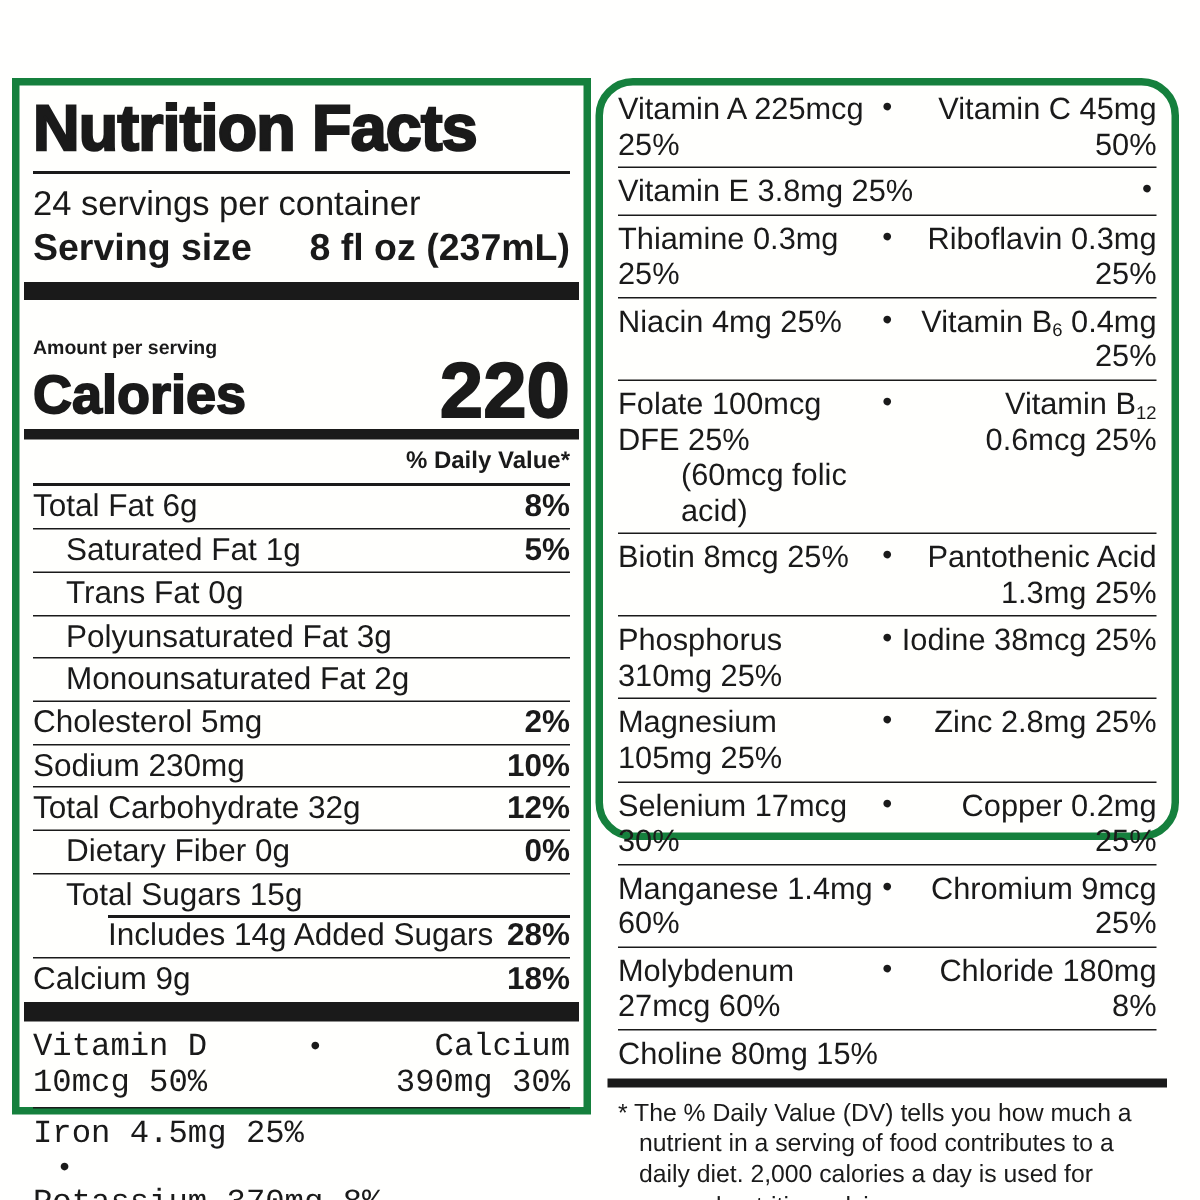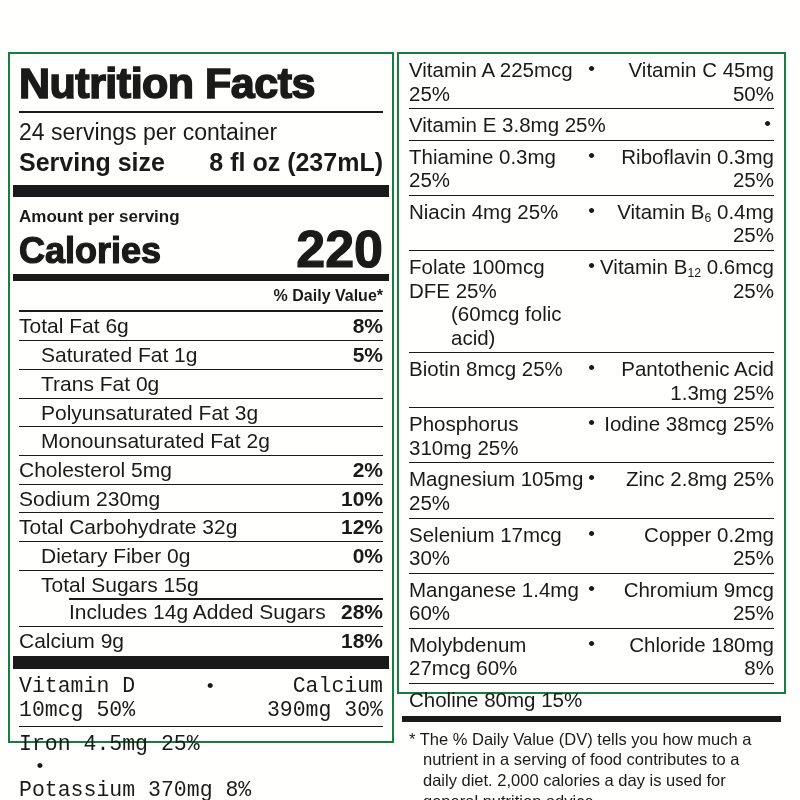--- a/index.html
+++ b/index.html
@@ -1,33 +1,33 @@
 <!DOCTYPE html>
 <html><head>
 <meta charset="utf-8">
 <style>
   * { margin:0; padding:0; box-sizing:border-box; }
   html,body { width:800px; height:800px; background:#ffffff; }
   body { font-family:"Liberation Sans", sans-serif; color:#1a1a1a; }
   .page { position:relative; width:800px; height:800px; background:#fffffe; }
 
-  .panel { position:absolute; border:2px solid #15803d; background:#fffffd; }
+  .panel { position:absolute; border:5px solid #15803d; background:#fffffd; }
   .panel-left  { left:8px;  top:52px; width:386px; height:691px; padding:0 9px; }
-  .panel-right { left:397px; top:52px; width:389px; height:642px; padding:0 10px; }
+  .panel-right { left:397px; top:52px; width:389px; height:508px; padding:0 10px;border-radius:25px; }
 
   
   .nf-title { font-size:43px; font-weight:bold; letter-spacing:-0.5px;
               -webkit-text-stroke:1.6px #1a1a1a; padding:5px 0 3px 0; white-space:nowrap; }
   .title-rule { border-bottom:2px solid #1a1a1a; }
   .servings { font-size:23px; padding-top:7px; line-height:1.1; }
   .serving-size-row { display:flex; justify-content:space-between; align-items:baseline;
                       font-size:25px; font-weight:bold; padding:3px 0 8px 0; }
   .bar { background:#1a1a1a; margin:0 -6px; }
   .bar-lg { height:12px; }
-  .amount-per-serving { font-size:17px; font-weight:bold; padding-top:10px; }
+  .amount-per-serving { font-size:13px; font-weight:bold; padding-top:24px; }
   .calories-row { display:flex; justify-content:space-between; align-items:flex-end; padding-bottom:3px; }
   .cal-label { font-size:36px; font-weight:bold; -webkit-text-stroke:1.2px #1a1a1a; line-height:1; padding-bottom:2px; }
   .cal-value { font-size:52px; font-weight:bold; -webkit-text-stroke:1.2px #1a1a1a; line-height:0.85; }
   .bar-md { height:7px; }
   .dv-header { text-align:right; font-size:16px; font-weight:bold; padding:6px 0 5px 0;
                border-bottom:2px solid #1a1a1a; }
   .nrow { position:relative; display:flex; justify-content:space-between; align-items:baseline;
           font-size:21px; line-height:1.08; padding:3px 0 2px 0; border-bottom:1.5px solid #1a1a1a; }
   .nrow.no-sep { border-bottom:none; }
   .nrow .nname-b { font-weight:normal; }

